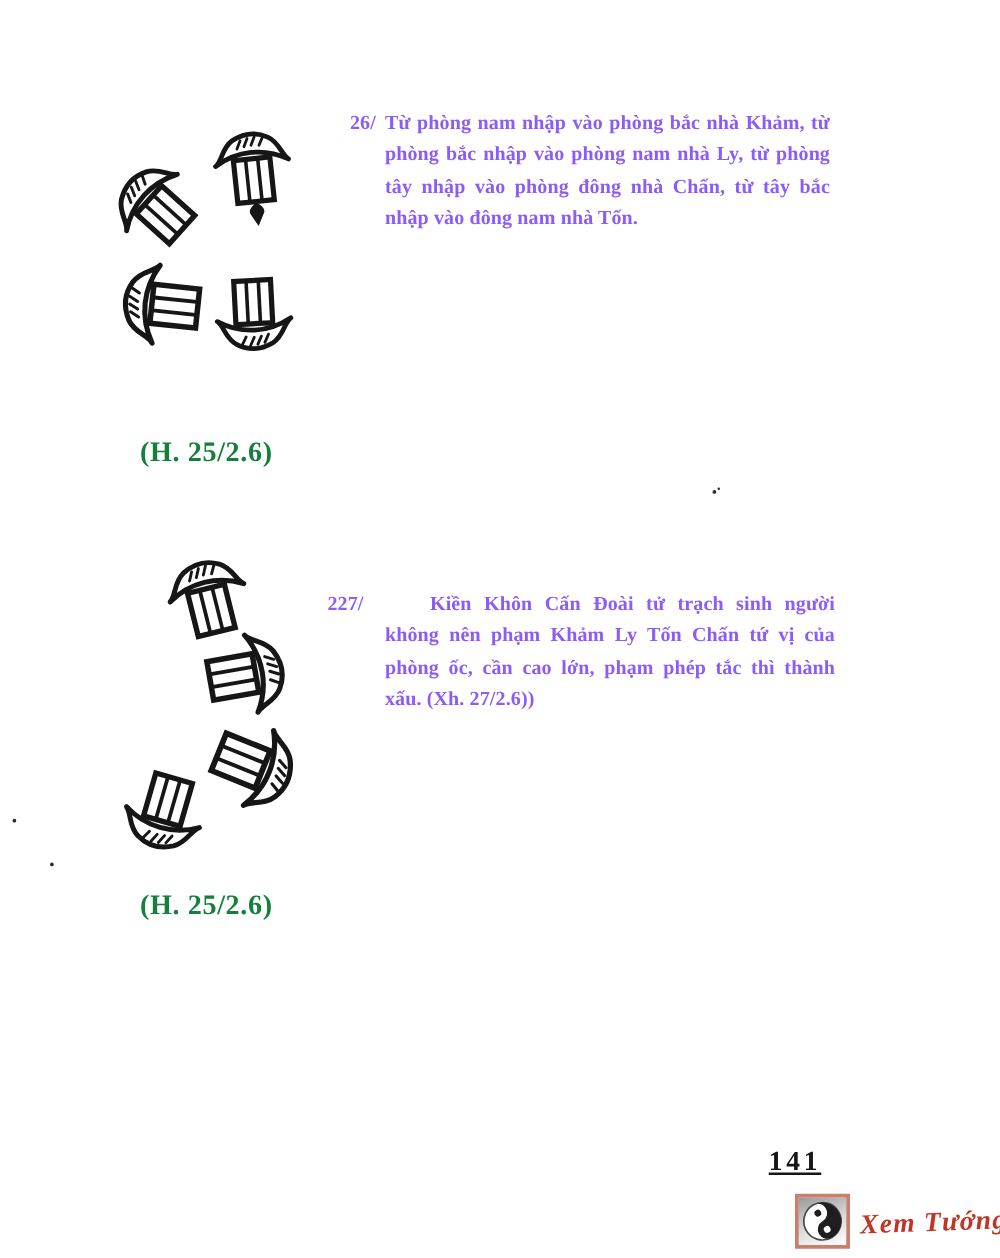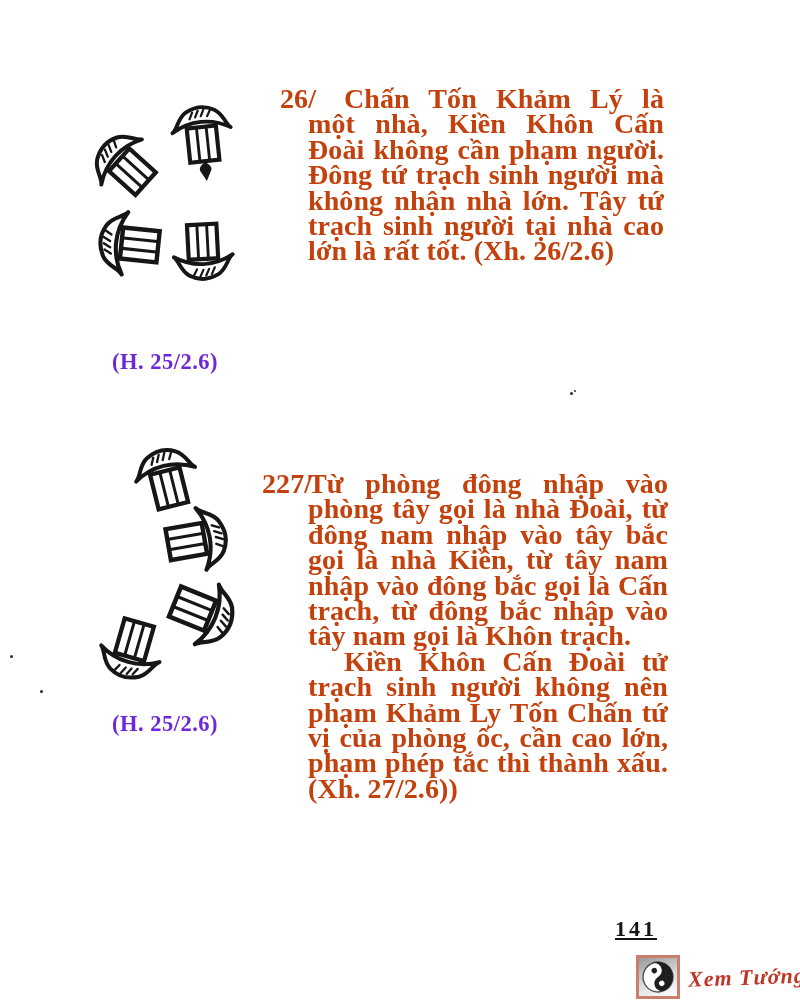--- a/index.html
+++ b/index.html
@@ -8,39 +8,39 @@
     position:relative;
     font-family:"Liberation Serif", serif;
     color:#161616;
   }
 
   
   .para {
     position:absolute;
     text-align:justify;
     font-weight:700;
-    font-size:28px;
+    font-size:16px;
     line-height:25.4px;
     letter-spacing:0.1px;
-    color:#c2410c;
+    color:#8b5cf6;
   }
   .para p { margin:0; }
   .para p.indent { text-indent:36px; }
   .p26  { left:308px; top:86px;  width:356px; }
   .p227 { left:308px; top:471px; width:360px; }
   .num { position:absolute; top:0; font-weight:700; white-space:nowrap; }
   .p26  .num { left:-28px; }
   .p227 .num { left:-46px; }
 
   .caption {
     position:absolute;
     font-weight:700;
     font-size:22.5px;
     letter-spacing:0.5px;
-    color:#6d28d9;
+    color:#15803d;
   }
   .cap1 { left:112px; top:349px; }
   .cap2 { left:112px; top:711px; }
 
   .pagenum {
     position:absolute;
     left:615px; top:916px;
     font-weight:700;
     font-size:22px;
     letter-spacing:3px;
@@ -152,21 +152,21 @@
   <div class="house g1h4">
       <svg>
         <use href="#house"></use>
       </svg>
     </div>
 </div>
 <div class="caption cap1">(H. 25/2.6)</div>
 
 <div class="para p26">
   <span class="num">26/</span>
-  <p class="indent">Chấn Tốn Khảm Lý là một nhà, Kiền Khôn Cấn Đoài không cần phạm người. Đông tứ trạch sinh người mà không nhận nhà lớn. Tây tứ trạch sinh người tại nhà cao lớn là rất tốt. (Xh. 26/2.6)</p>
+  <p>Từ phòng nam nhập vào phòng bắc nhà Khảm, từ phòng bắc nhập vào phòng nam nhà Ly, từ phòng tây nhập vào phòng đông nhà Chấn, từ tây bắc nhập vào đông nam nhà Tốn.</p>
 </div>
 
 <div>
   <div class="house g2h1">
       <svg>
         <use href="#house"></use>
       </svg>
     </div>
   <div class="house g2h2">
       <svg>
@@ -181,21 +181,20 @@
   <div class="house g2h4">
       <svg>
         <use href="#house"></use>
       </svg>
     </div>
 </div>
 <div class="caption cap2">(H. 25/2.6)</div>
 
 <div class="para p227">
   <span class="num">227/</span>
-  <p>Từ phòng đông nhập vào phòng tây gọi là nhà Đoài, từ đông nam nhập vào tây bắc gọi là nhà Kiền, từ tây nam nhập vào đông bắc gọi là Cấn trạch, từ đông bắc nhập vào tây nam gọi là Khôn trạch.</p>
   <p class="indent">Kiền Khôn Cấn Đoài tử trạch sinh người không nên phạm Khảm Ly Tốn Chấn tứ vị của phòng ốc, cần cao lớn, phạm phép tắc thì thành xấu. (Xh. 27/2.6))</p>
 </div>
 
 <div class="pagenum">141</div>
 
 <div class="watermark">
   <div class="wm-box">
     <svg viewBox="0 0 100 100">
         <use href="#yinyang"></use>
       </svg>

